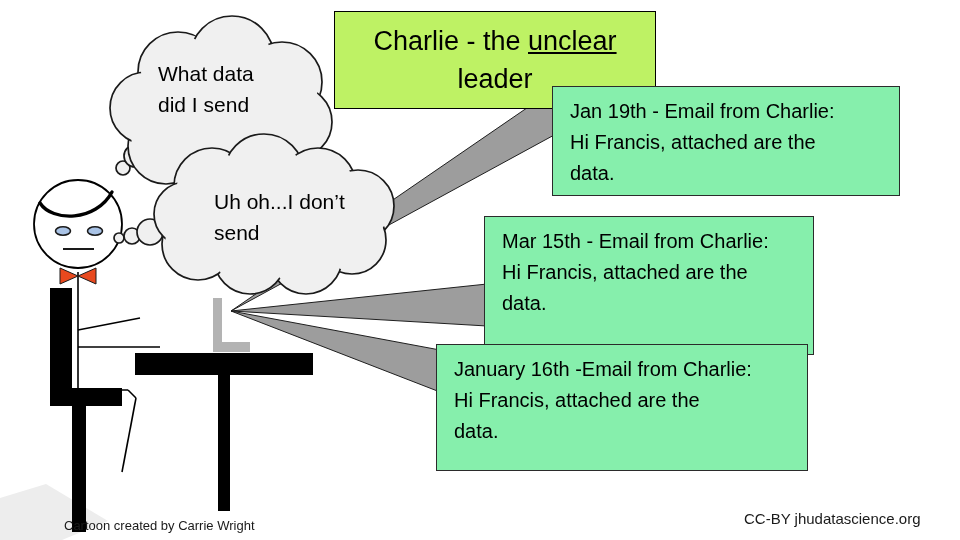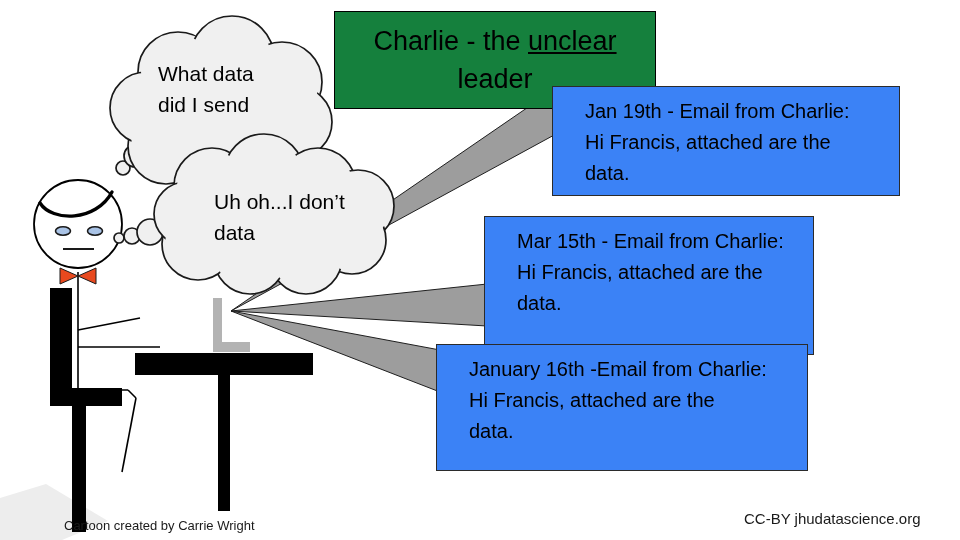--- a/index.html
+++ b/index.html
@@ -24,42 +24,42 @@
     width: 960px;
     height: 540px;
   }
   
   #title-banner {
     position: absolute;
     left: 334px;
     top: 11px;
     width: 322px;
     height: 98px;
-    background: #15803d;
+    background: #bef264;
     border: 1px solid #000000;
     box-sizing: border-box;
     display: flex;
     align-items: center;
     justify-content: center;
     text-align: center;
   }
   #title-banner .title-text {
     font-size: 27px;
     line-height: 38px;
     color: #000000;
     padding: 0 14px;
   }
   .u { text-decoration: underline; }
   
   .callout {
     position: absolute;
-    background: #3b82f6;
+    background: #86efac;
     border: 1px solid #2b2b2b;
     box-sizing: border-box;
-    padding: 9px 13px 9px 32px;
+    padding: 9px 13px 9px 17px;
     color: #000000;
     font-size: 20px;
     line-height: 31px;
   }
   #callout-1 { left: 552px; top: 86px;  width: 348px; height: 110px; }
   #callout-2 { left: 484px; top: 216px; width: 330px; height: 139px; }
   #callout-3 { left: 436px; top: 344px; width: 372px; height: 127px; }
   
   .bubble-text {
     position: absolute;
@@ -205,21 +205,21 @@
       <circle cx="316" cy="220" r="40"></circle>
     </g>
   </svg>
 
   <div class="bubble-text" id="bubble-text-1">
     <div>What data</div>
     <div>did I send</div>
   </div>
   <div class="bubble-text" id="bubble-text-2">
     <div>Uh oh...I don’t</div>
-    <div>data</div>
+    <div>send</div>
   </div>
 
   <div id="title-banner">
     <div class="title-text"><span>Charlie - the </span><span class="u">unclear</span><span> leader</span></div>
   </div>
 
   <div class="callout" id="callout-1">
     <div>Jan 19th - Email from Charlie:</div>
     <div>Hi Francis, attached are the</div>
     <div>data.</div>

